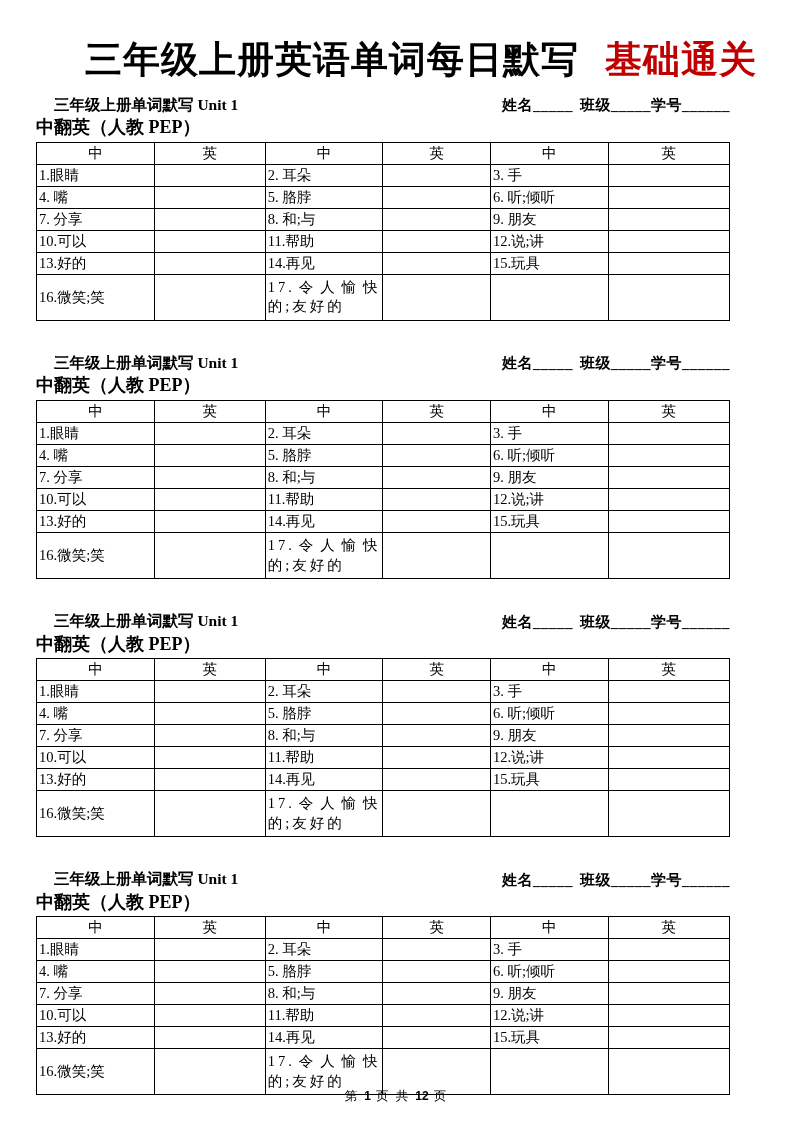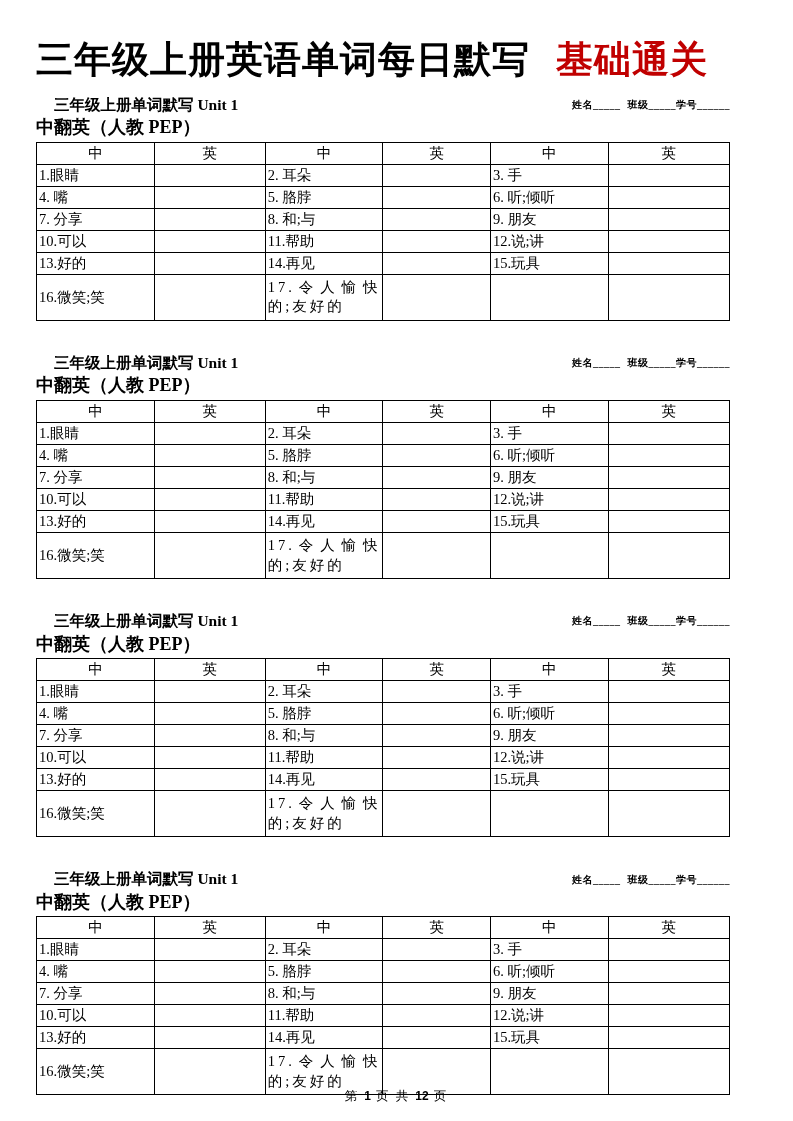--- a/index.html
+++ b/index.html
@@ -9,44 +9,44 @@
   .page {
     position:relative;
     width:793px; height:1121px;
     margin:0 auto;
     background:#fff;
     padding:38px 36px 0 36px;
     overflow:hidden;
   }
 
   .doc-title {
-    text-align:left;
+    text-align:right;
     white-space:nowrap;
     font-weight:bold;
     font-size:37px;
     line-height:1.1;
     letter-spacing:1px;
     margin-top:2px;
   }
   .doc-title .badge { color:#c00000; margin-left:26px; }
 
   .unit-section { margin-top:33px; }
   .unit-section:first-child { margin-top:15px; }
 
   .sec-head {
     display:flex;
-    align-items:center;
+    align-items:flex-end;
     width:694px;
     font-weight:bold;
     font-size:15.5px;
     line-height:1.2;
     padding-left:18px;
     white-space:nowrap;
   }
-  .sec-fields { margin-left:auto; font-size:10px; letter-spacing:0.5px; }
+  .sec-fields { margin-left:auto; font-size:15px; letter-spacing:0.5px; }
   .sec-fields .blank { font-weight:bold; }
   .sec-fields .gap-after { margin-right:7px; }
 
   .sec-subtitle {
     font-weight:bold;
     font-size:18px;
     line-height:1.2;
     margin-top:3px;
   }
 

